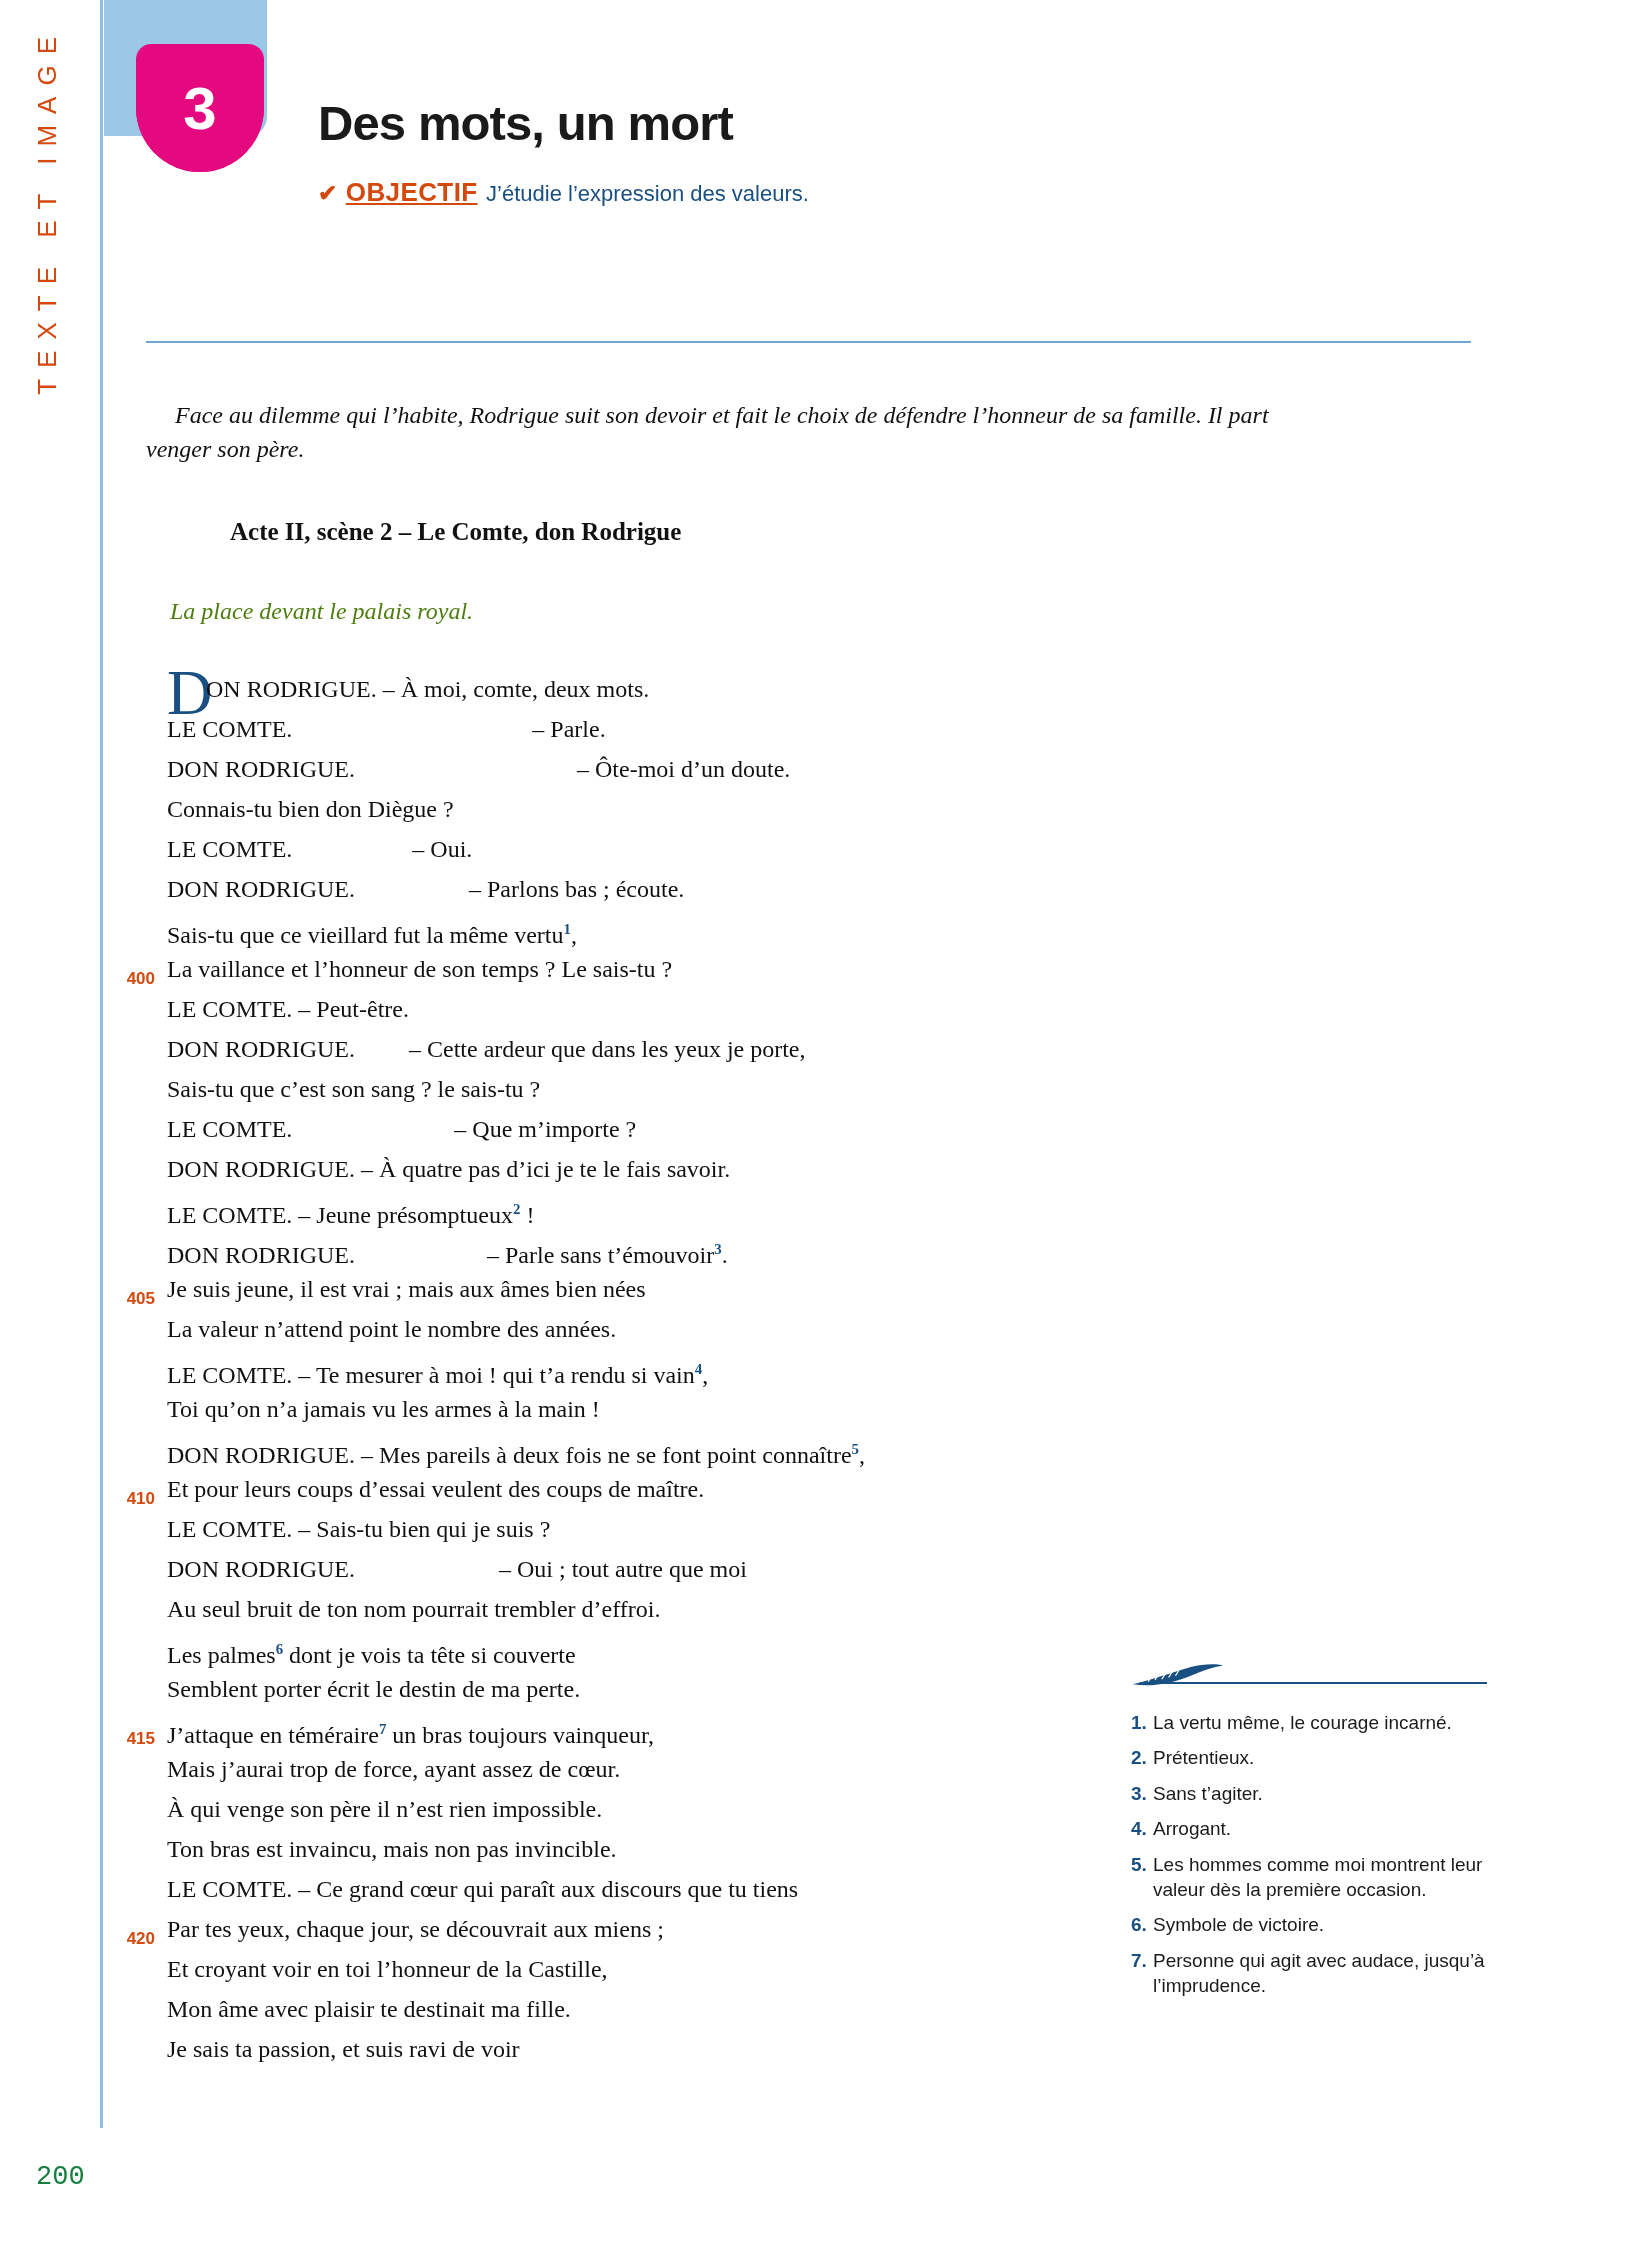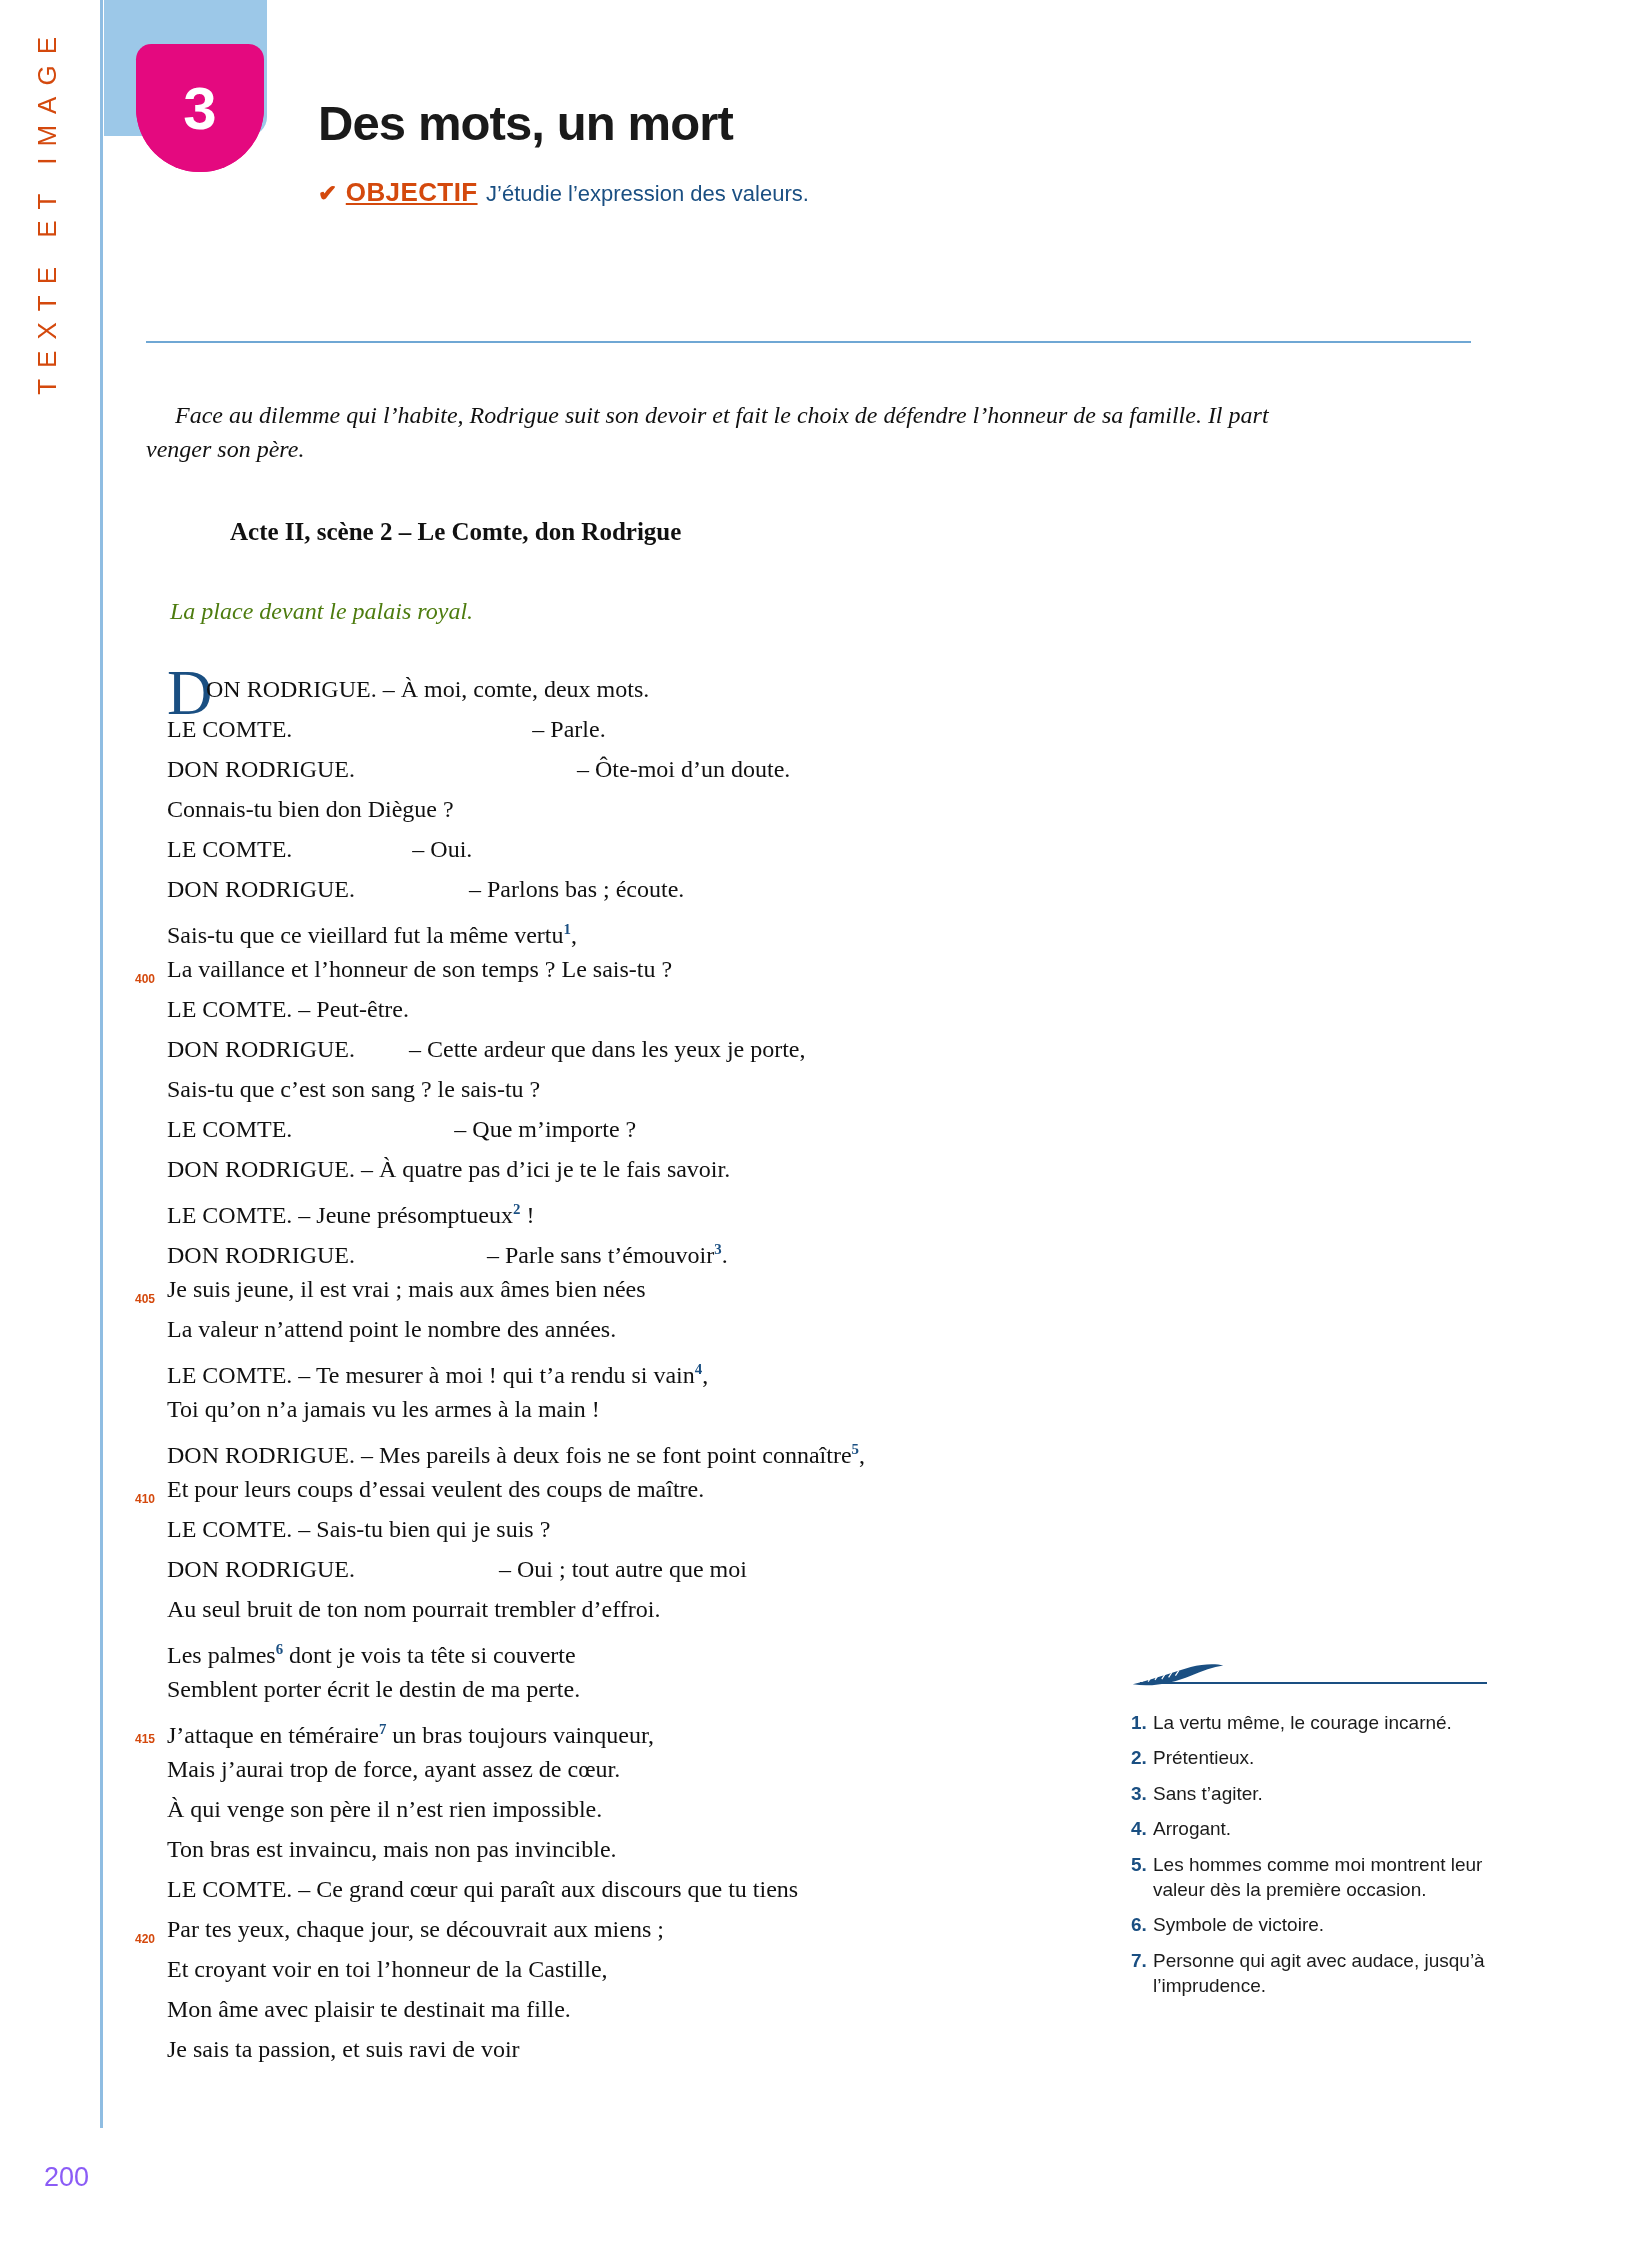--- a/index.html
+++ b/index.html
@@ -187,21 +187,21 @@
     line-height: 63px;
     color: #1a4f82;
     font-family: "Liberation Serif", serif;
   }
   .lnum {
     position: absolute;
     left: -60px;
     width: 48px;
     text-align: right;
     font-family: "Liberation Sans", sans-serif;
-    font-size: 12px;
+    font-size: 17px;
     color: #d4490d;
     font-weight: bold;
     top: 10.2px;
   }
   sup {
     font-size: 0.62em;
     vertical-align: super;
     color: #1a4f82;
     font-weight: bold;
   }
@@ -244,25 +244,25 @@
     font-weight: bold;
     min-width: 22px;
   }
   .note-text {
     flex: 1;
   }
 
   
   .page-number {
     position: absolute;
-    left: 44px;
+    left: 36px;
     top: 2162px;
-    font-family: Liberation Sans, sans-serif;
+    font-family: Liberation Mono, monospace;
     font-size: 27px;
-    color: #8b5cf6;
+    color: #15803d;
   }
 </style>
 </head>
 <body>
 
 <div class="side-rail">
   <div class="side-rail-line"></div>
   <div class="side-rail-label">TEXTE ET IMAGE</div>
 </div>
 

